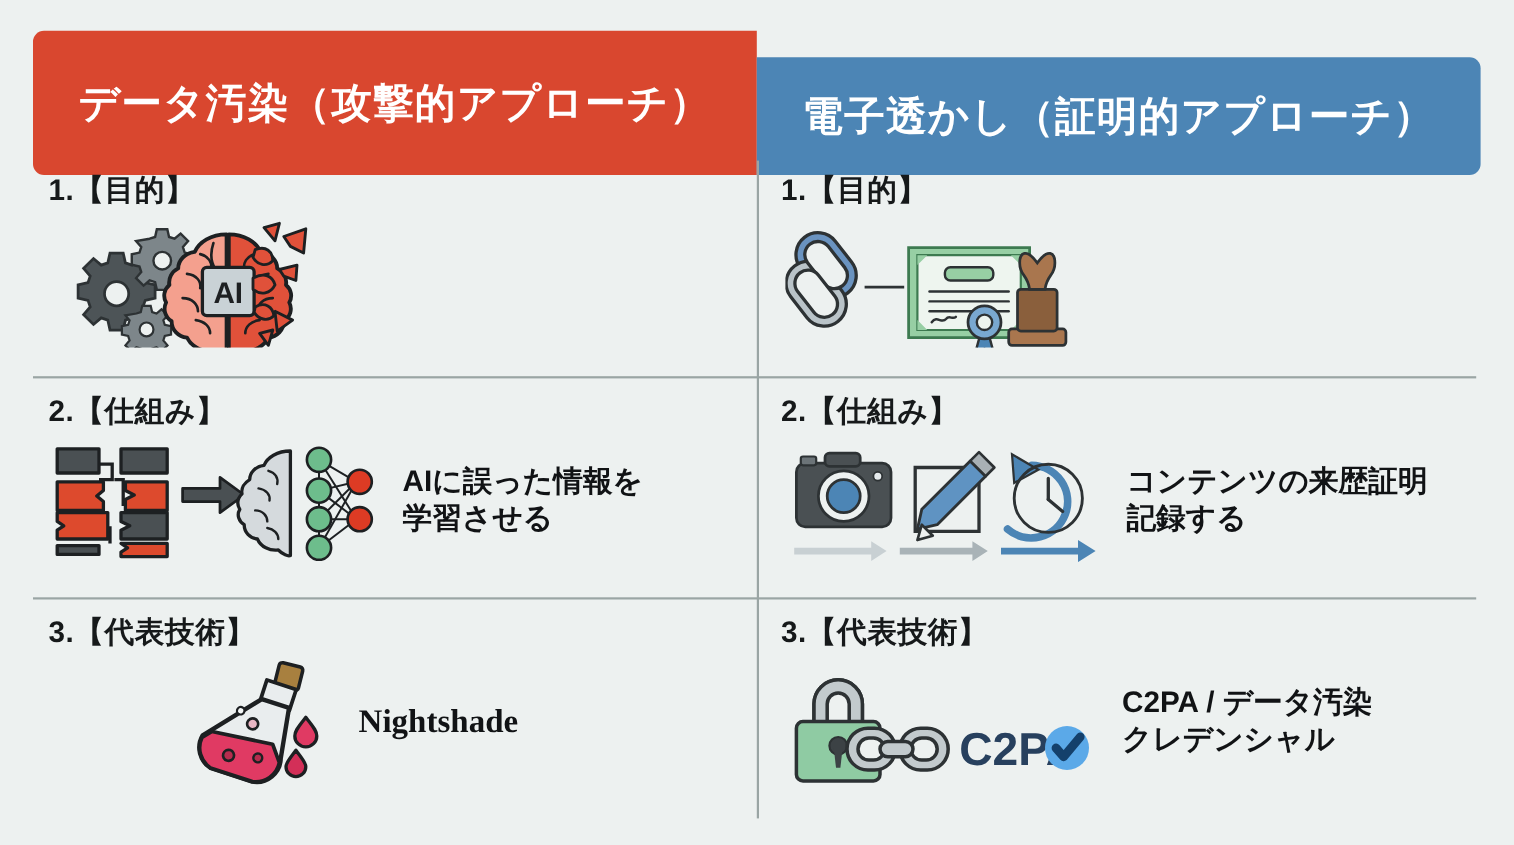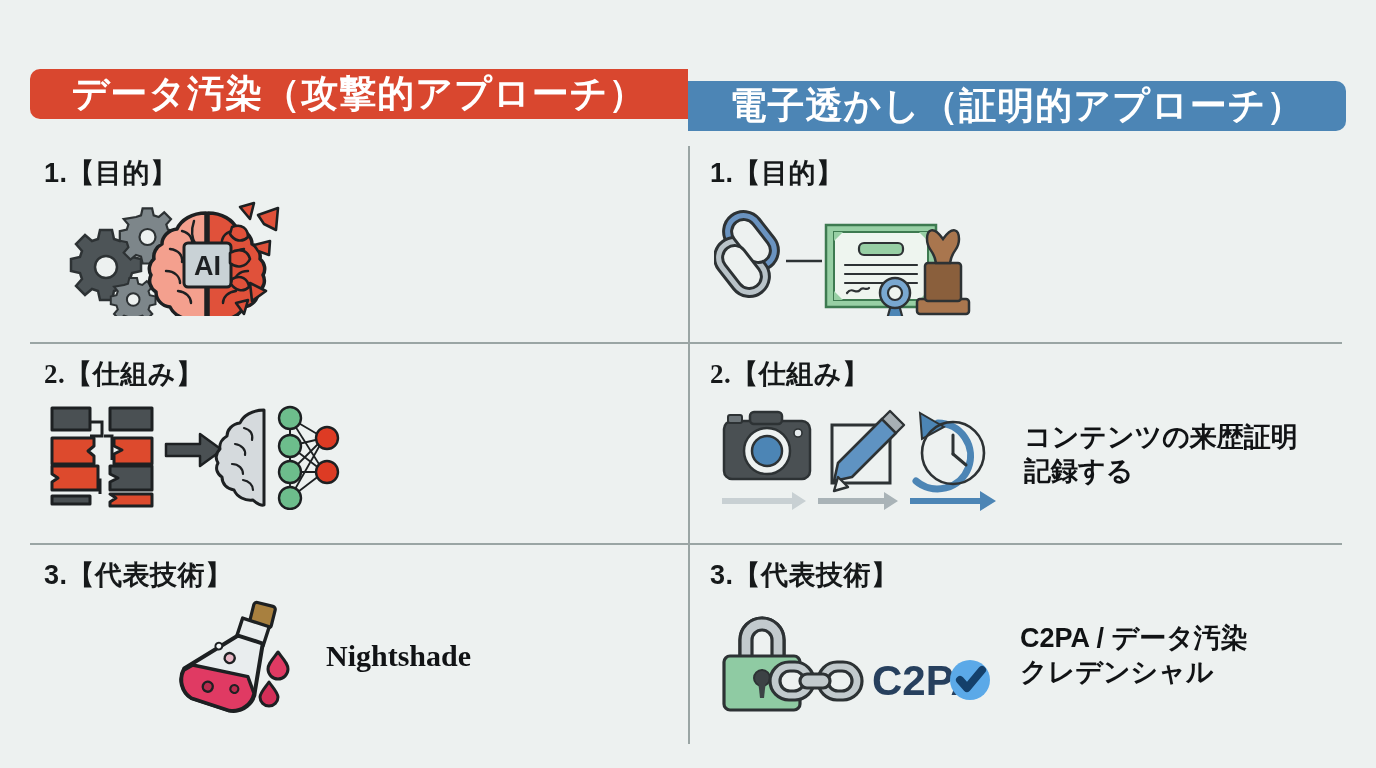--- a/index.html
+++ b/index.html
@@ -24,21 +24,20 @@
   }
 
   
   .header-row {
     position: absolute;
     left: 30px;
     top: 28px;
     width: 1316px;
     height: 131px;
     display: flex;
-    align-items: center;
   }
   .col-header {
     flex: 1 1 50%;
     display: flex;
     align-items: center;
     justify-content: center;
     color: #ffffff;
     font-size: 37px;
     font-weight: 700;
     letter-spacing: 1px;
@@ -83,21 +82,21 @@
   .cell {
     position: absolute;
     width: 688px;
     height: 173px;
     box-sizing: border-box;
     padding: 0;
   }
   .cell.c-left  { left: 0; }
   .cell.c-right { left: 688px; }
   .cell.r1 { top: 0; }
-  .cell.r2 { top: 201px; font-family: Liberation Serif, serif; }
+  .cell.r2 { top: 201px; }
   .cell.r3 { top: 402px; }
 
   .cell-label {
     position: absolute;
     left: 44px;
     top: 14px;
     font-size: 27px;
     font-weight: 700;
     color: #16191a;
     letter-spacing: 0.5px;
@@ -297,20 +296,22 @@
             <g stroke="#1d2022" stroke-width="2.4">
               <circle cx="246" cy="18" r="11" fill="#6dbd8c"></circle>
               <circle cx="246" cy="46" r="11" fill="#6dbd8c"></circle>
               <circle cx="246" cy="72" r="11" fill="#6dbd8c"></circle>
               <circle cx="246" cy="98" r="11" fill="#6dbd8c"></circle>
               <circle cx="283" cy="38" r="11" fill="#dd3b24"></circle>
               <circle cx="283" cy="72" r="11" fill="#dd3b24"></circle>
             </g>
           </svg>
         </div>
+        <div class="cell-text">AIに誤った情報を
+学習させる</div>
       </div>
     </div>
 
     <div class="cell c-right r2">
       <div class="cell-label">2.【仕組み】</div>
       <div class="cell-body">
         <div class="icon-slot">
           <svg width="288" height="112" viewBox="0 0 288 112">
 
             <rect x="10" y="22" width="86" height="58" rx="8" fill="#4a5053" stroke="#2d3234" stroke-width="2.5"></rect>

